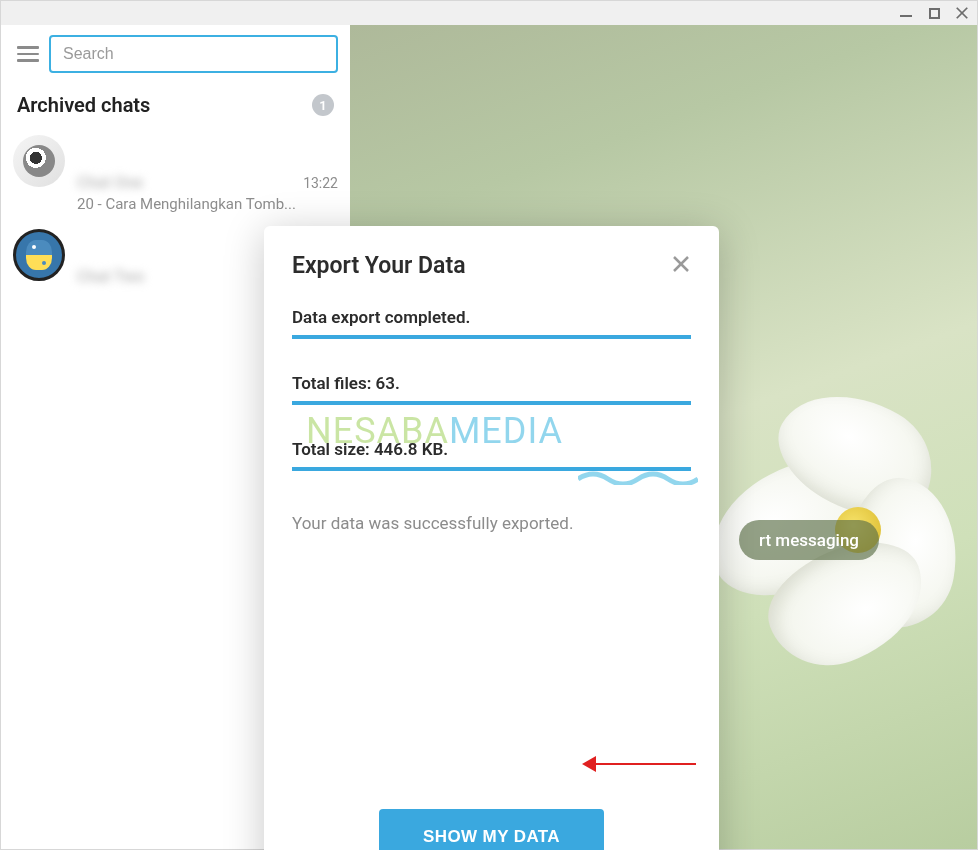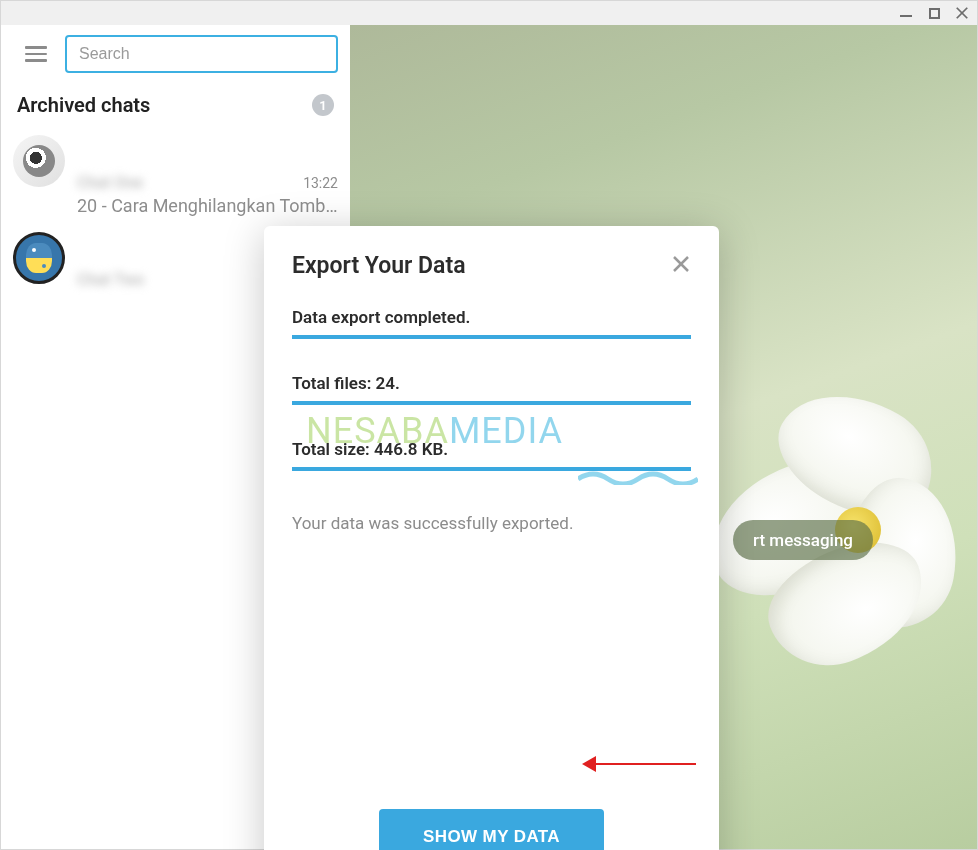--- a/index.html
+++ b/index.html
@@ -10,21 +10,21 @@
   .titlebar { height: 24px; background: #f0f0f0; display: flex; justify-content: flex-end; align-items: center; padding-right: 8px; gap: 14px; }
   .win-btn { width: 14px; height: 14px; display: flex; align-items: center; justify-content: center; cursor: pointer; color: #6d6d6d; }
   .win-min { border-bottom: 2px solid #6d6d6d; width: 12px; height: 0; margin-bottom: -6px; }
   .win-max { border: 2px solid #6d6d6d; width: 11px; height: 11px; }
   .win-close svg { width: 14px; height: 14px; stroke: #6d6d6d; stroke-width: 2; }
 
   .app { display: flex; height: calc(850px - 26px); }
 
   
   .sidebar { width: 349px; background: #fff; display: flex; flex-direction: column; }
-  .search-row { display: flex; align-items: center; padding: 10px 12px 10px 20px; gap: 14px; }
+  .search-row { display: flex; align-items: center; padding: 10px 12px 10px 12px; gap: 6px; }
   .hamburger { display: flex; flex-direction: column; gap: 4px; cursor: pointer; padding: 4px; }
   .hamburger span { display: block; width: 22px; height: 2.5px; background: #8b8b8b; border-radius: 1px; }
   .search-input { flex: 1; height: 38px; border: 2px solid #3cb0e2; border-radius: 4px; padding: 0 12px; font-size: 16px; color: #333; outline: none; }
   .search-input::placeholder { color: #9a9a9a; }
 
   .archived-row { display: flex; align-items: center; justify-content: space-between; padding: 10px 16px; cursor: pointer; }
   .archived-row .label { font-weight: 600; font-size: 20px; color: #222; }
   .badge-circle { background: #c3c7cc; color: #fff; border-radius: 50%; width: 22px; height: 22px; display: flex; align-items: center; justify-content: center; font-size: 13px; font-weight: 600; }
 
   .chat-item { display: flex; align-items: flex-start; padding: 8px 12px; gap: 12px; cursor: pointer; }
@@ -32,36 +32,36 @@
   .avatar.photo { background: linear-gradient(135deg,#f5f5f5,#e0e0e0); }
   .avatar.photo::after { content:""; position:absolute; inset:10px; border-radius:50%; background: radial-gradient(circle at 40% 40%, #333 0 6px, #fff 6px 10px, #888 10px); }
   .avatar.python { background: #3776ab; border: 3px solid #222; }
   .avatar.python::before { content:""; position:absolute; left:10px; top:8px; width:26px; height:30px; background: linear-gradient(180deg,#4b8bbe 0 50%, #ffde57 50% 100%); border-radius: 10px 10px 10px 10px / 12px 12px 12px 12px; }
   .avatar.python::after { content:""; position:absolute; left:16px; top:13px; width:4px; height:4px; background:#fff; border-radius:50%; box-shadow: 10px 16px 0 0 #4b8bbe; }
 
   .chat-body { flex: 1; min-width: 0; }
   .chat-top { display: flex; justify-content: space-between; align-items: baseline; }
   .chat-name { font-weight: 600; font-size: 16px; color: #bdbdbd; filter: blur(4px); user-select: none; }
   .chat-time { font-size: 14px; color: #8d8d8d; margin-top: 40px; }
-  .chat-preview { font-size: 18px; color: #8d8d8d; margin-top: 3px; white-space: nowrap; overflow: hidden; text-overflow: ellipsis; }
+  .chat-preview { font-size: 15px; color: #8d8d8d; margin-top: 3px; white-space: nowrap; overflow: hidden; text-overflow: ellipsis; }
   .chat-preview .you { color: #3a9fd6; }
   .check { color: #4fcf5d; margin-right: 4px; }
 
   
   .main { flex: 1; position: relative; background: linear-gradient(160deg, #aeb99a 0%, #b7c8a4 20%, #d9e3c5 50%, #cfe0b9 70%, #b8cda0 100%); overflow: hidden; }
   .flower { position: absolute; right: -30px; bottom: 150px; width: 320px; height: 320px; }
   .petal { position: absolute; background: radial-gradient(ellipse at 40% 40%, #ffffff 0%, #f4f6ee 60%, #e2e6d0 100%); border-radius: 60% 40% 55% 45% / 60% 55% 45% 40%; box-shadow: inset -6px -6px 18px rgba(0,0,0,0.08); }
   .p1 { width:170px; height:120px; left:20px; top:90px; transform: rotate(-20deg);}
   .p2 { width:160px; height:110px; left:90px; top:20px; transform: rotate(30deg);}
   .p3 { width:150px; height:110px; left:140px; top:120px; transform: rotate(100deg);}
   .p4 { width:160px; height:110px; left:80px; top:170px; transform: rotate(160deg);}
   .center-dot { position:absolute; left:148px; top:128px; width:46px; height:46px; border-radius:50%; background: radial-gradient(circle at 40% 40%, #f7e36b, #d9b82a);}
   .stem { position:absolute; left:170px; top:300px; width:6px; height:500px; background: linear-gradient(#8aa868,#6b8a4e); transform: rotate(6deg); border-radius:3px;}
 
-  .start-msg { position: absolute; right: 104px; top: 495px; background: rgba(90,110,70,0.65); color: #fff; padding: 10px 20px; border-radius: 24px; font-size: 17px; font-weight: 500; }
+  .start-msg { position: absolute; right: 98px; top: 495px; background: rgba(90,110,70,0.65); color: #fff; padding: 10px 20px; border-radius: 24px; font-size: 17px; font-weight: 500; }
 
   
   .modal { position: absolute; left: 264px; top: 226px; width: 455px; height: 663px; background: #fff; border-radius: 6px; box-shadow: 0 6px 40px rgba(0,0,0,0.22); padding: 26px 28px 24px 28px; display: flex; flex-direction: column; }
   .modal-header { display: flex; justify-content: space-between; align-items: center; margin-bottom: 28px; }
   .modal-title { font-size: 23px; font-weight: 600; color: #2c2c2c; }
   .modal-close { cursor: pointer; color: #9a9a9a; }
   .modal-close svg { width: 20px; height: 20px; stroke: #9a9a9a; stroke-width: 2.5; }
 
   .stat-row { font-size: 17px; font-weight: 600; color: #2c2c2c; padding-bottom: 8px; border-bottom: 4px solid #3aa8df; margin-bottom: 34px; }
   .export-msg { font-size: 17px; color: #8c8c8c; margin-top: 8px; }
@@ -156,21 +156,21 @@
     <div class="modal-title">Export Your Data</div>
     <div class="modal-close">
       <svg viewBox="0 0 20 20">
           <line x1="3" y1="3" x2="17" y2="17"></line>
           <line x1="17" y1="3" x2="3" y2="17"></line>
         </svg>
     </div>
   </div>
 
   <div class="stat-row">Data export completed.</div>
-  <div class="stat-row">Total files: 24.</div>
+  <div class="stat-row">Total files: 63.</div>
   <div class="stat-row">Total size: 446.8 KB.</div>
 
   <div class="export-msg">Your data was successfully exported.</div>
 
   <div class="modal-footer">
     <button class="show-btn">SHOW MY DATA</button>
   </div>
 </div>
 
 <div class="arrow">

